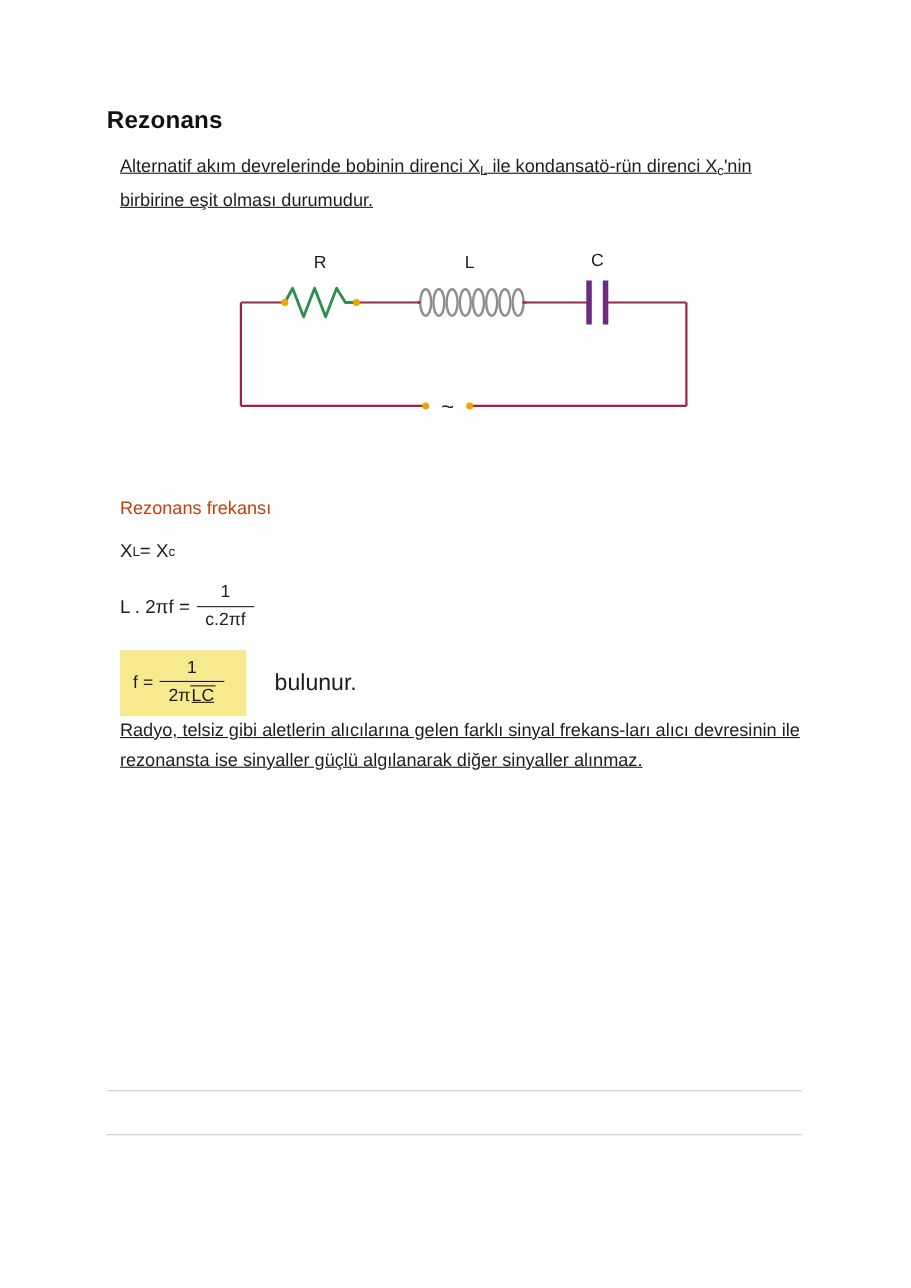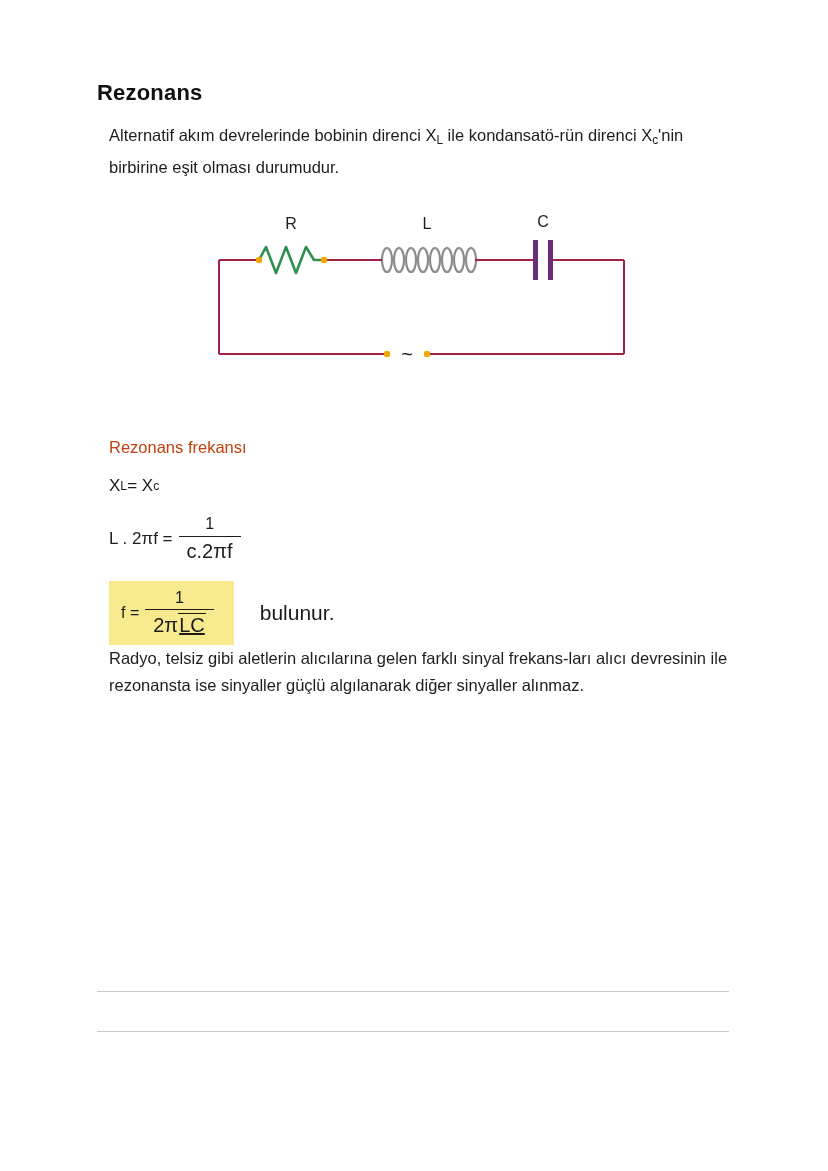--- a/index.html
+++ b/index.html
@@ -17,37 +17,38 @@
   }
   .page {
     position: absolute;
     left: 0; top: 0;
     width: 828px;
     height: 1171px;
   }
   .content {
     position: absolute;
     left: 97px;
-    top: 80px;
+    top: 96px;
     width: 640px;
   }
   .title {
     font-size: 22px;
     font-weight: bold;
     letter-spacing: 0.2px;
     margin: 0 0 16px 0;
     color: #111;
   }
   .para {
     font-size: 16.5px;
     line-height: 27px;
     color: #1d1d1d;
     margin: 0 0 4px 0;
     padding-left: 12px;
     max-width: 625px;
+    text-decoration: underline;
   }
   sub {
     font-size: 0.72em;
     vertical-align: -0.28em;
   }
   sup {
     font-size: 0.72em;
     vertical-align: 0.5em;
   }
   .figure {
@@ -83,21 +84,21 @@
     margin: 0 6px;
     line-height: 1.15;
   }
   .frac .num {
     padding: 0 8px 2px 8px;
     font-size: 16px;
   }
   .frac .den {
     border-top: 1.6px solid #1d1d1d;
     padding: 3px 8px 0 8px;
-    font-size: 20px;
+    font-size: 16px;
   }
   .highlight {
     background: #f7e98e;
     display: inline-flex;
     align-items: center;
     padding: 8px 14px 8px 12px;
   }
   .highlight-row {
     display: flex;
     align-items: center;

